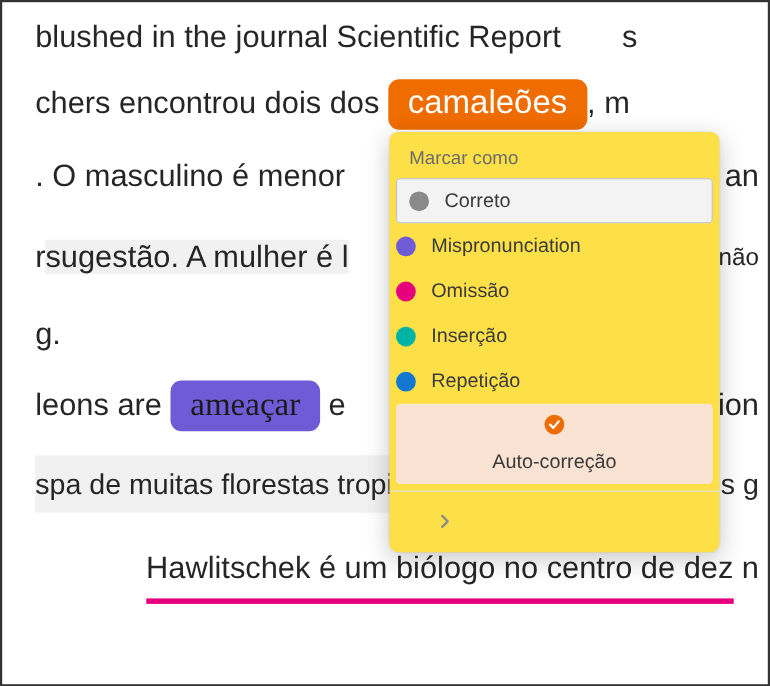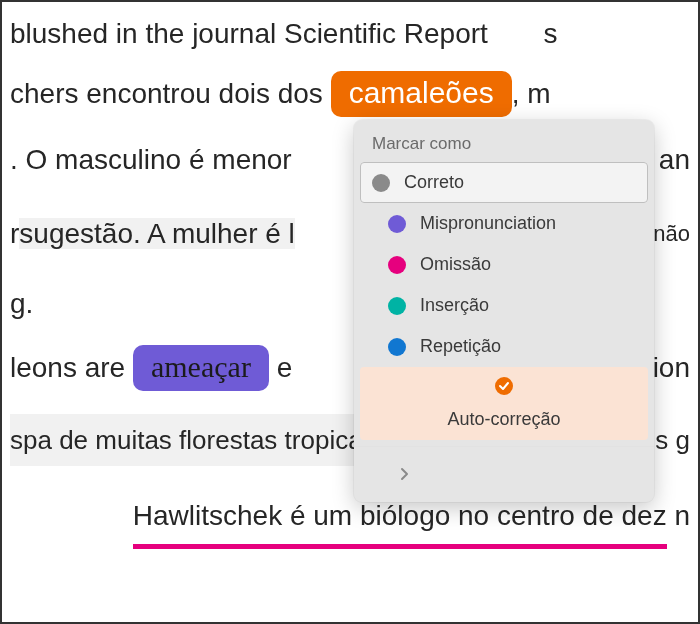--- a/index.html
+++ b/index.html
@@ -19,20 +19,21 @@
     border: 2px solid #333;
     box-sizing: border-box;
     padding: 0 8px;
   }
   .line {
     font-size: 28px;
     line-height: 52px;
     white-space: nowrap;
     margin-top: 8px;
     color: #262626;
+    margin-left: 22px;
   }
   .l1 { margin-top: 6px; }
   .l2 { margin-top: 8px; }
   .l3 { margin-top: 14px; }
   .l4 { margin-top: 22px; }
   .l5 { margin-top: 18px; }
   .l6 { margin-top: 12px; }
   .l7 { margin-top: 20px; font-size: 26px; }
   .l8 { margin-top: 24px; text-align: right; }
   .greybg {
@@ -56,37 +57,37 @@
     display: inline-block;
     padding-bottom: 2px;
   }
 
   
   .menu {
     position: absolute;
     top: 118px;
     left: 352px;
     width: 300px;
-    background: #e5e5e5;
+    background: #fde047;
     border-radius: 8px;
     box-shadow: 0 6px 22px rgba(0,0,0,0.22), 0 0 0 1px rgba(0,0,0,0.04);
     padding: 10px 0 6px 0;
     font-size: 18px;
     color: #4a4a4a;
   }
   .menu-header {
     padding: 4px 18px 8px 18px;
     font-size: 17px;
     color: #6b6b6b;
   }
   .menu-item {
     display: flex;
     align-items: center;
     gap: 14px;
-    padding: 10px 34px;
+    padding: 10px 6px;
     cursor: pointer;
     color: #3a3a3a;
   }
   .menu-item.hover {
     background: #f3f3f3;
     outline: 1px solid #bfbfbf;
     outline-offset: -1px;
     border-radius: 4px;
     margin: 0 6px;
     padding: 10px 12px;

